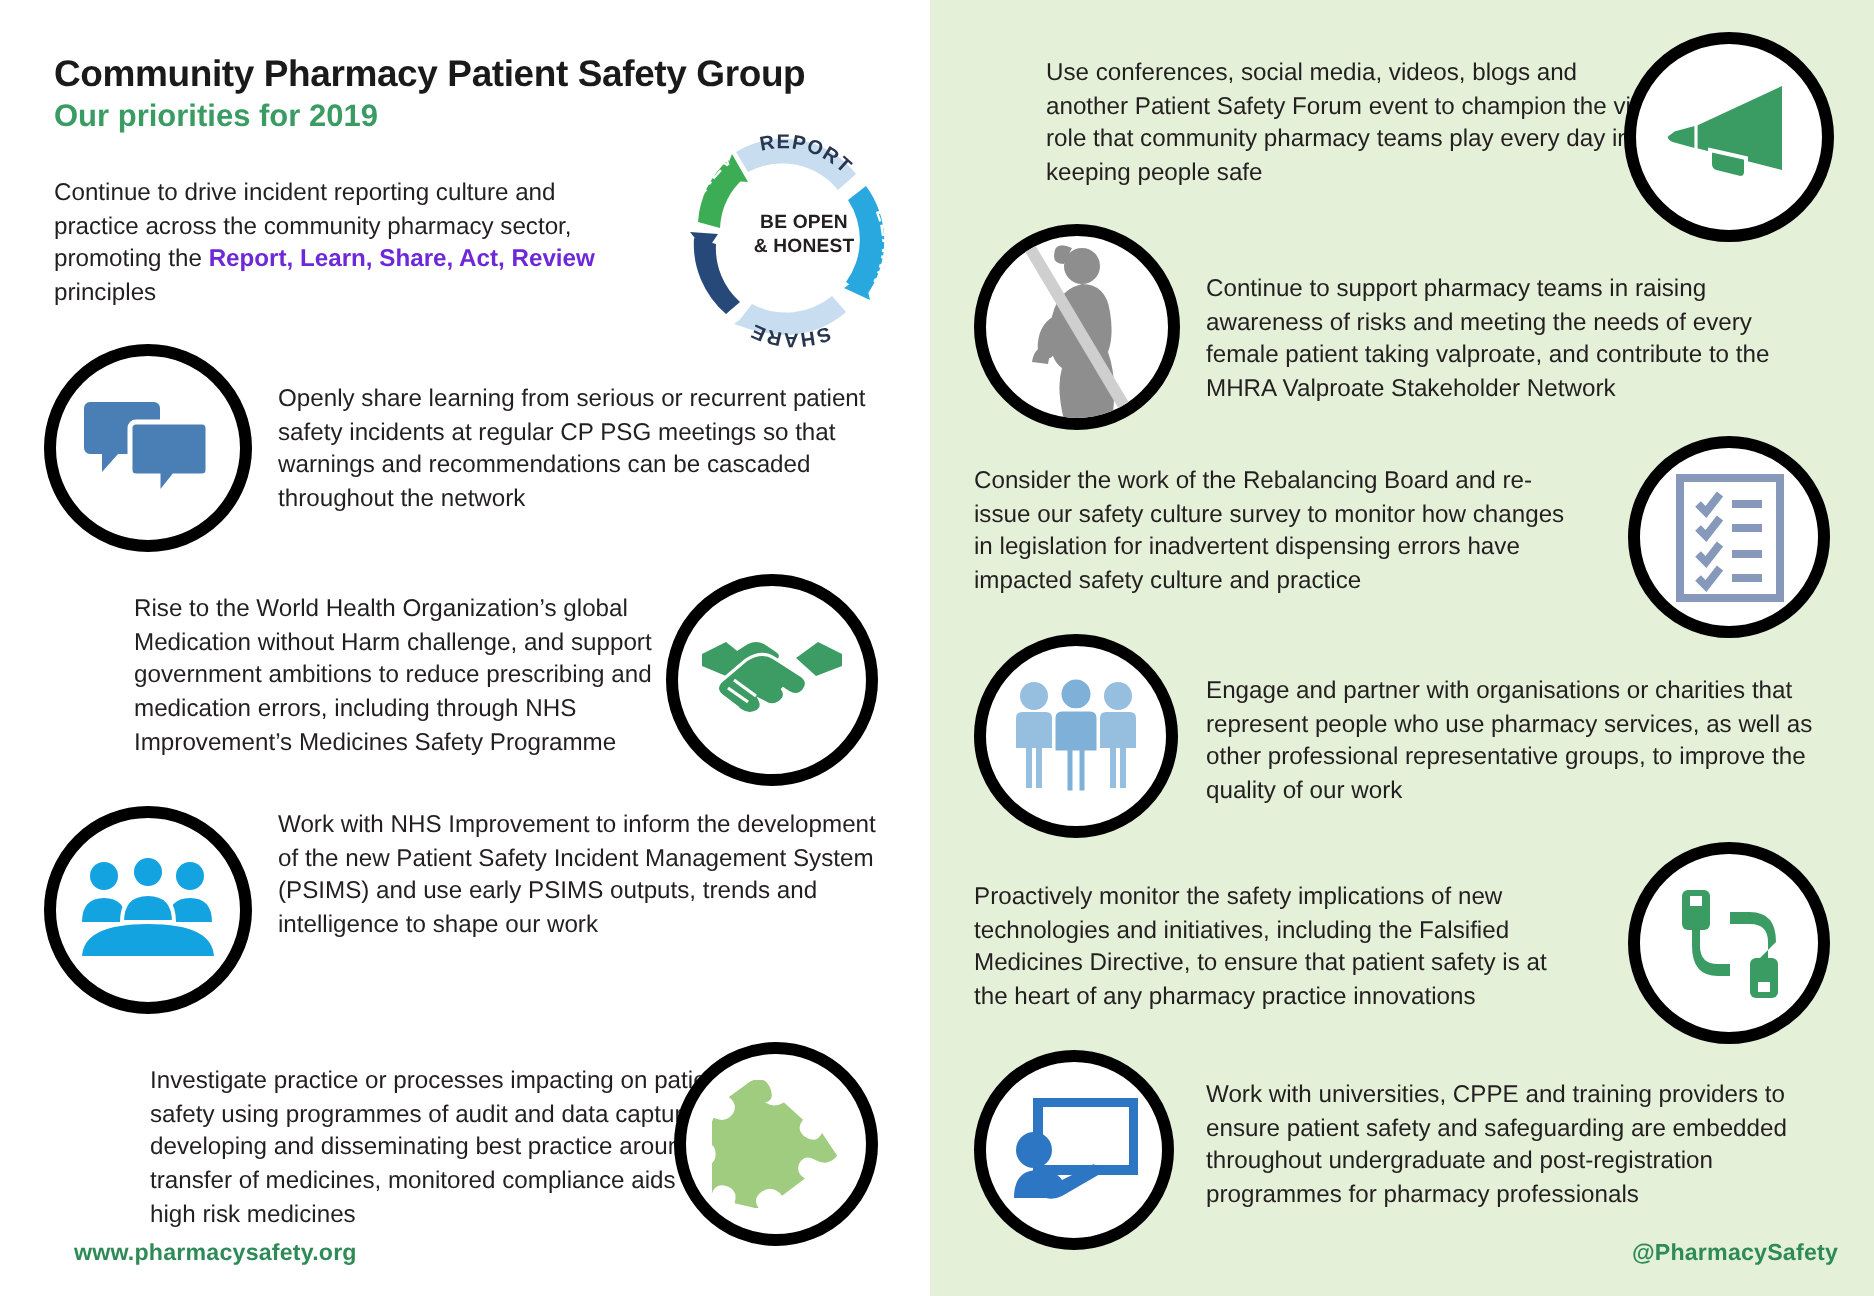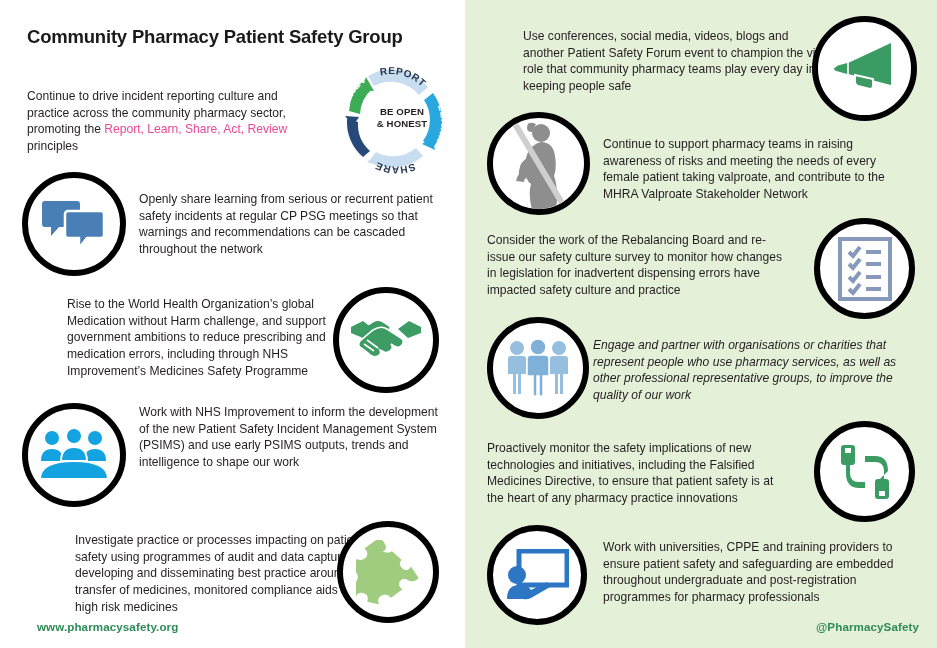--- a/index.html
+++ b/index.html
@@ -32,21 +32,21 @@
     letter-spacing: -0.2px; line-height: 1.15;
   }
   .title-sub {
     font-size: 15.5px; font-weight: bold; color: #3a9c63;
     margin-top: 3px; line-height: 1.15;
   }
   
   .body-text {
     font-size: 12.1px; color: #231f20; line-height: 1.38;
   }
-  .body-text .accent { color: #ec4899; font-weight: normal; }
+  .body-text .accent { color: #6d28d9; font-weight: bold; }
   
   .circ {
     position: absolute;
     border-radius: 50%;
     background: #ffffff;
     border: 6px solid #000000;
     display: flex; align-items: center; justify-content: center;
     overflow: hidden;
   }
   .circ svg { display: block; }
@@ -85,20 +85,21 @@
 </style>
 </head>
 <body>
 
 <div id="poster">
 
   <div class="col-left">
 
     <div class="title-block">
       <div class="title-main">Community Pharmacy Patient Safety Group</div>
+      <div class="title-sub">Our priorities for 2019</div>
     </div>
 
     <div class="blk body-text" style="left:27px; top:88px; width:290px;">
       <span>Continue to drive incident reporting culture and practice across the community pharmacy sector, promoting the </span><span class="accent">Report, Learn, Share, Act, Review</span><span> principles</span>
     </div>
 
     <div class="wheel">
       <svg width="140" height="120" viewBox="0 0 140 120">
         <defs>
           <path id="arcReport" d="M 52 20 A 42 42 0 0 1 104 34"></path>
@@ -237,21 +238,21 @@
           <path d="M4 20 q0 -3 3 -3 h12 q3 0 3 3 v15 h-5 v20 h-3 v-20 h-2 v20 h-3 v-20 h-5 z"></path>
           <circle cx="55" cy="9" r="7"></circle>
           <path d="M46 20 q0 -3 3 -3 h12 q3 0 3 3 v15 h-5 v20 h-3 v-20 h-2 v20 h-3 v-20 h-5 z"></path>
         </g>
         <g fill="#7fb0d8" stroke="#ffffff" stroke-width="1.5">
           <circle cx="34" cy="8" r="8"></circle>
           <path d="M23 20 q0 -4 4 -4 h14 q4 0 4 4 v17 h-6 v20 h-4 v-20 h-2 v20 h-4 v-20 h-6 z"></path>
         </g>
       </svg>
     </div>
-    <div class="blk body-text" style="left:128px; top:337px; width:312px;font-style:italic;">Engage and partner with organisations or charities that represent people who use pharmacy services, as well as other professional representative groups, to improve the quality of our work</div>
+    <div class="blk body-text" style="left:138px; top:337px; width:312px;">Engage and partner with organisations or charities that represent people who use pharmacy services, as well as other professional representative groups, to improve the quality of our work</div>
 
     <div class="blk body-text" style="left:22px; top:440px; width:306px;">Proactively monitor the safety implications of new technologies and initiatives, including the Falsified Medicines Directive, to ensure that patient safety is at the heart of any pharmacy practice innovations</div>
     <div class="circ" style="left:349px; top:421px; width:101px; height:101px;">
       <svg width="64" height="64" viewBox="0 0 64 64">
         <g fill="#3a9c63">
           <rect x="8" y="5" width="14" height="20" rx="3"></rect>
           <rect x="12" y="8" width="6" height="5" fill="#ffffff"></rect>
           <path d="M13 25 h4 v8 q0 9 9 9 h6 v6 h-6 q-13 0 -13 -15 z"></path>
           <rect x="42" y="39" width="14" height="20" rx="3"></rect>
           <rect x="46" y="51" width="6" height="5" fill="#ffffff"></rect>

